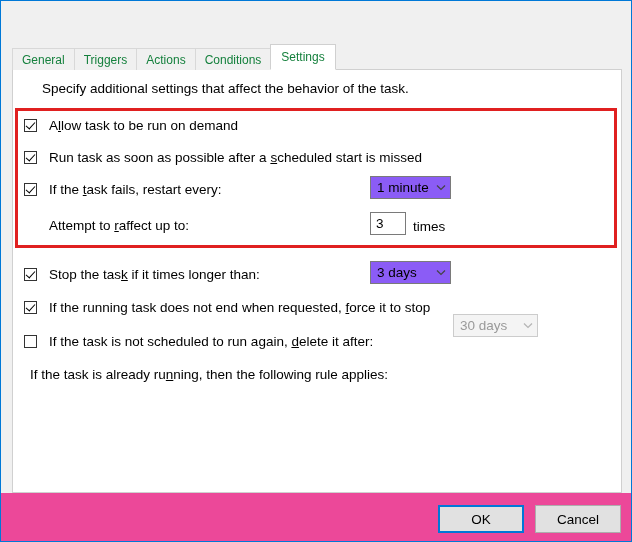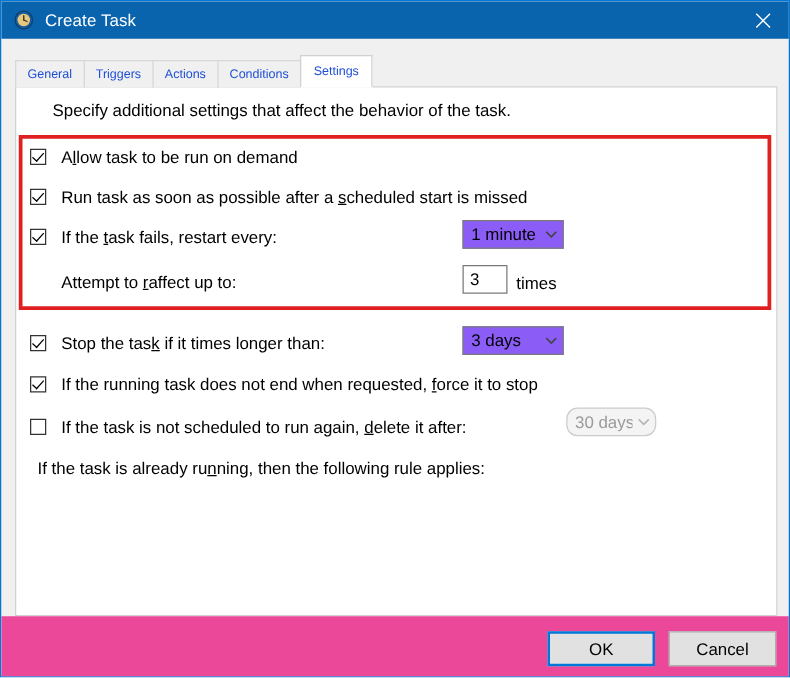--- a/index.html
+++ b/index.html
@@ -68,22 +68,22 @@
     align-items: flex-end;
     z-index: 3;
   }
   .tab {
     height: 22px;
     box-sizing: border-box;
     padding: 0 9px;
     display: flex;
     align-items: center;
     justify-content: center;
-    font-size: 10px;
-    color: #1d4ed8;
+    font-size: 12px;
+    color: #15803d;
     background: #f0f0f0;
     border: 1px solid #d8d8d8;
     border-bottom: none;
     margin-right: -1px;
     white-space: nowrap;
     cursor: default;
   }
   .tab.active {
     height: 26px;
     background: #ffffff;
@@ -247,35 +247,20 @@
   }
   .btn.default {
     border: 2px solid #0078d7;
   }
 </style>
 </head>
 <body>
 
 <div class="window">
 
-  <div class="titlebar">
-    <svg class="title-icon" viewBox="0 0 16 16">
-      <circle cx="8" cy="8" r="7" fill="#1b5e9e" stroke="#0d3f6e" stroke-width="1"></circle>
-      <circle cx="8" cy="8" r="5" fill="#e8c77a"></circle>
-      <line x1="8" y1="8" x2="8" y2="4.6" stroke="#333333" stroke-width="1.1" stroke-linecap="round"></line>
-      <line x1="8" y1="8" x2="10.6" y2="9.2" stroke="#333333" stroke-width="1.1" stroke-linecap="round"></line>
-    </svg>
-    <div class="title-text">Create Task</div>
-    <div class="close-btn">
-      <svg width="13" height="13" viewBox="0 0 13 13">
-        <line x1="1" y1="1" x2="12" y2="12" stroke="#ffffff" stroke-width="1.1"></line>
-        <line x1="12" y1="1" x2="1" y2="12" stroke="#ffffff" stroke-width="1.1"></line>
-      </svg>
-    </div>
-  </div>
 
   <div class="tabstrip">
     <div class="tab">
       <span>General</span>
     </div>
     <div class="tab">
       <span>Triggers</span>
     </div>
     <div class="tab">
       <span>Actions</span>
@@ -338,21 +323,21 @@
 
     <div class="row" style="left:11px; top:231px;">
       <div class="cb checked"></div>
       <div class="lbl"><span>If the running task does not end when requested, </span><u>f</u><span>orce it to stop</span></div>
     </div>
 
     <div class="row" style="left:11px; top:265px;">
       <div class="cb"></div>
       <div class="lbl"><span>If the task is not scheduled to run again, </span><u>d</u><span>elete it after:</span></div>
     </div>
-    <div class="combo disabled" style="left:440px; top:256px; width:72px;border-radius:9px;">
+    <div class="combo disabled" style="left:440px; top:244px; width:85px;">
       <span class="combo-text">30 days</span>
       <span class="chev">
         <svg width="10" height="7" viewBox="0 0 10 7">
             <polyline points="1,1.5 5,5.5 9,1.5" fill="none" stroke="#b4b4b4" stroke-width="1.2"></polyline>
           </svg>
       </span>
     </div>
 
     <div class="row" style="left:17px; top:298px;">
       <div class="lbl"><span>If the task is already ru</span><u>n</u><span>ning, then the following rule applies:</span></div>

